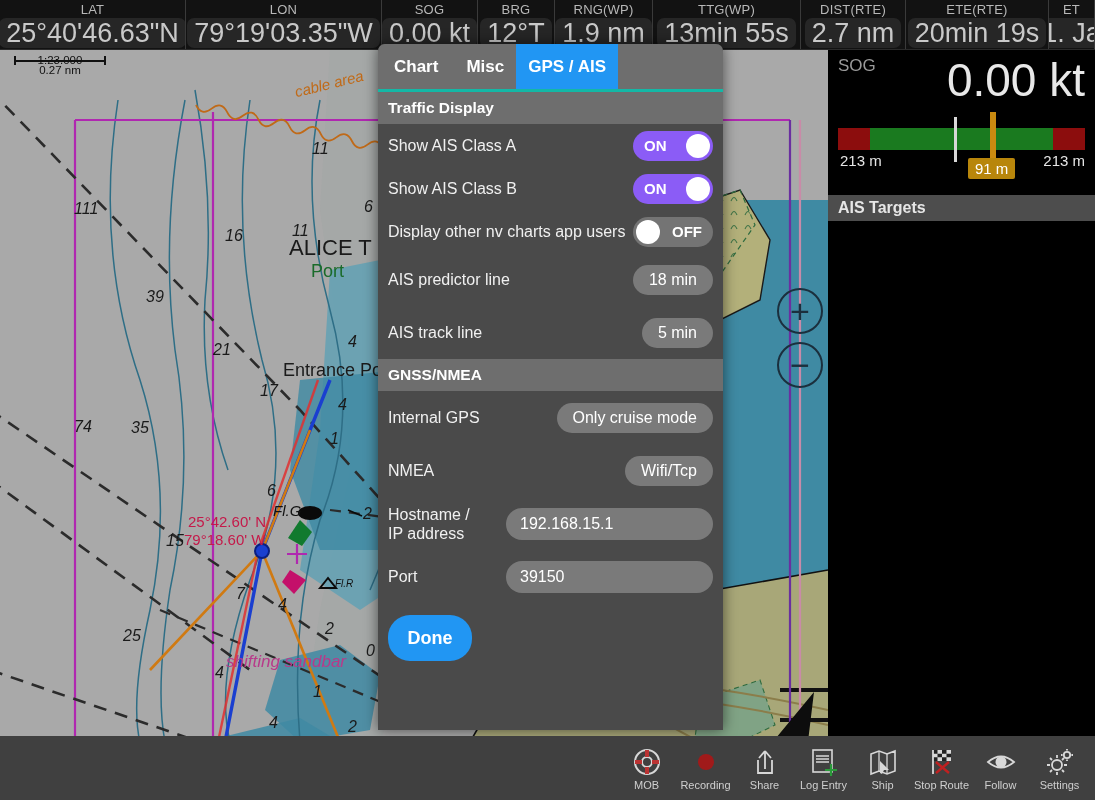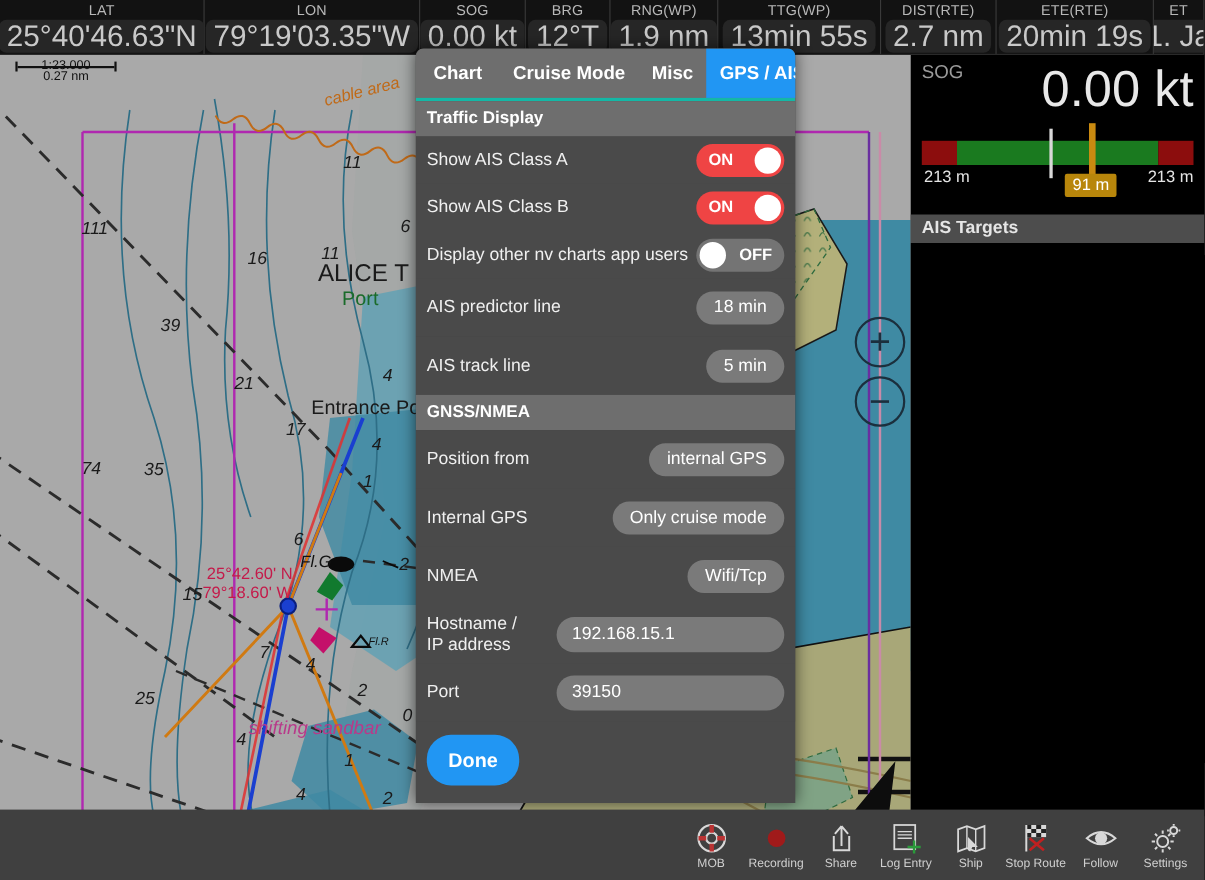--- a/index.html
+++ b/index.html
@@ -125,21 +125,21 @@
     background: #4a4a4a;
   }
   .row.tall { height: 53px; }
   .row-label { flex: 0 1 auto; line-height: 19px; }
   .row-label.two-line { line-height: 19px; }
 
   .toggle {
     position: relative; width: 80px; height: 30px; border-radius: 15px;
     display: flex; align-items: center; flex: 0 0 auto;
   }
-  .toggle.on { background: #ef4444; justify-content: flex-start; text-align: right; }
+  .toggle.on { background: #8b5cf6; justify-content: flex-start; text-align: right; }
   .toggle.off { background: #747474; justify-content: flex-end; }
   .toggle-text { color: #fff; font-size: 15px; font-weight: bold; padding: 0 11px; }
   .knob { position: absolute; width: 24px; height: 24px; border-radius: 50%; background: #fff; top: 3px; }
   .toggle.on .knob { right: 3px; }
   .toggle.off .knob { left: 3px; }
 
   .pill {
     background: #7a7a7a; color: #fff; border-radius: 16px;
     padding: 6px 16px; font-size: 16px; white-space: nowrap; flex: 0 0 auto;
   }
@@ -353,21 +353,20 @@
       <div class="dg-right-label">213 m</div>
       <div class="dg-center-label">91 m</div>
     </div>
     <div id="ais-header">AIS Targets</div>
     <div id="ais-list"></div>
   </div>
 
   <div id="dialog">
     <div id="tabs">
         <div class="tab" id="tab-chart">Chart</div>
-        <div class="tab" id="tab-cruise-mode">Cruise Mode</div>
         <div class="tab" id="tab-misc">Misc</div>
         <div class="tab active" id="tab-gps-ais">GPS / AIS</div>
       </div>
 
     <div class="section-header">Traffic Display</div>
 
     <div id="traffic-rows">
         <div class="row">
           <div class="row-label">Show AIS Class A</div>
           <div class="toggle on">
@@ -396,24 +395,20 @@
         <div class="row tall">
           <div class="row-label">AIS track line</div>
           <div class="pill">5 min</div>
         </div>
       </div>
 
     <div class="section-header">GNSS/NMEA</div>
 
     <div id="gnss-rows">
         <div class="row tall">
-          <div class="row-label">Position from</div>
-          <div class="pill">internal GPS</div>
-        </div>
-        <div class="row tall">
           <div class="row-label">Internal GPS</div>
           <div class="pill">Only cruise mode</div>
         </div>
         <div class="row tall">
           <div class="row-label">NMEA</div>
           <div class="pill">Wifi/Tcp</div>
         </div>
       </div>
 
     <div class="row tall">

